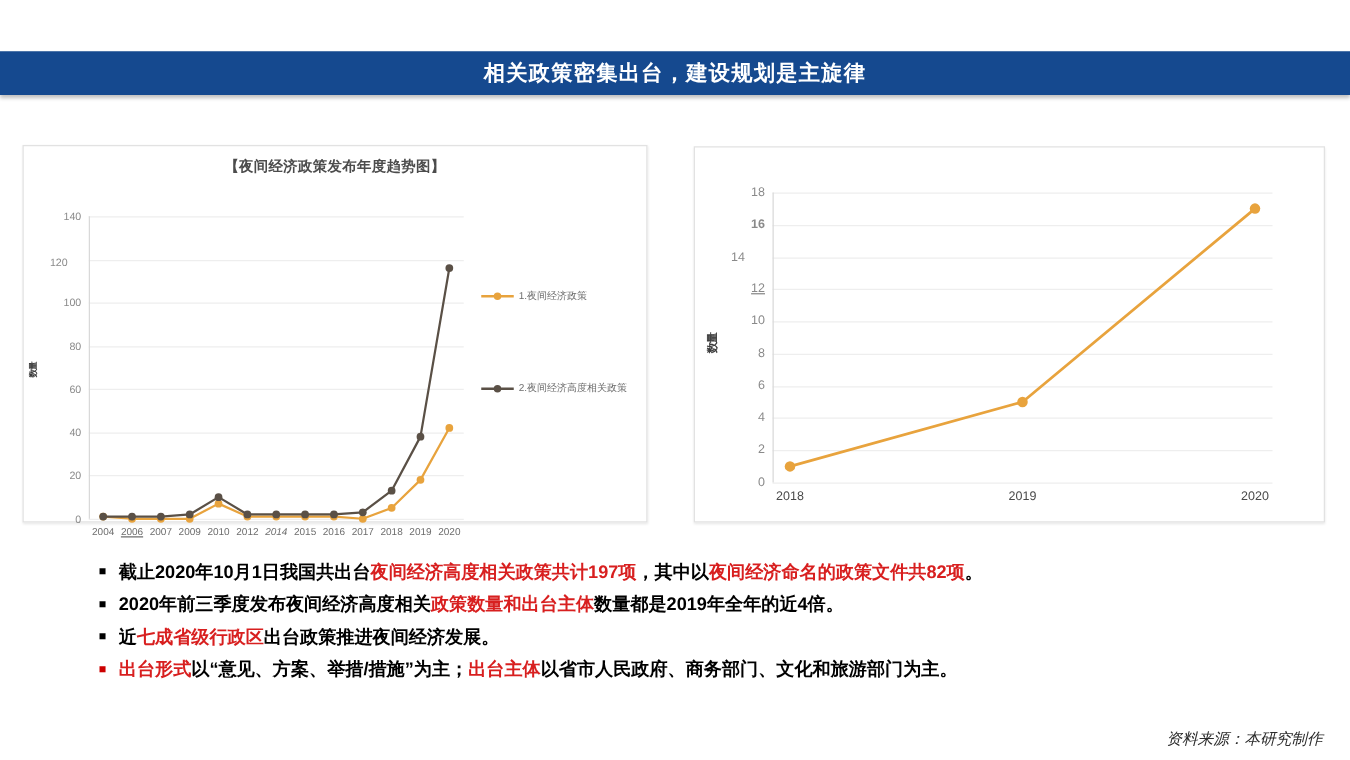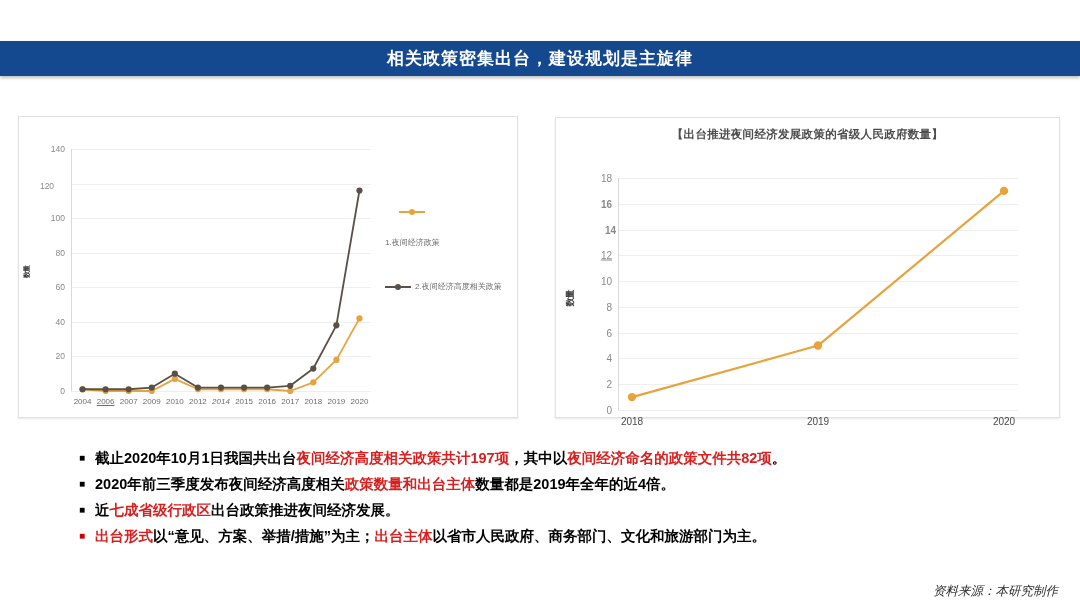--- a/index.html
+++ b/index.html
@@ -98,20 +98,21 @@
   }
 </style>
 </head>
 <body>
 
 <div class="header-bar">
   <div class="header-title">相关政策密集出台，建设规划是主旋律</div>
 </div>
 
 <div class="chart-card" id="chart-left">
+  <div class="chart-title">【夜间经济政策发布年度趋势图】</div>
   <div class="plot-wrap" id="plot-left">
     <div class="yaxis-title" id="ylabel-left" style="left: 2px; top: 150px;">数量</div>
   <div class="gridline" style="left: 52px; top: 274px; width: 300px;"></div>
       <div class="ytick" style="left: 10px; top: 274px; width: 36px;">0</div>
       <div class="gridline" style="left: 52px; top: 239.429px; width: 300px;"></div>
       <div class="ytick" style="left: 10px; top: 239.429px; width: 36px;">20</div>
       <div class="gridline" style="left: 52px; top: 204.857px; width: 300px;"></div>
       <div class="ytick" style="left: 10px; top: 204.857px; width: 36px;">40</div>
       <div class="gridline" style="left: 52px; top: 170.286px; width: 300px;"></div>
       <div class="ytick" style="left: 10px; top: 170.286px; width: 36px;">60</div>
@@ -160,57 +161,56 @@
         <circle cx="155.84615384615384" cy="256.7142857142857" r="3.1" fill="#5A5046"></circle>
         <circle cx="178.9230769230769" cy="270.54285714285714" r="3.1" fill="#5A5046"></circle>
         <circle cx="202" cy="270.54285714285714" r="3.1" fill="#5A5046"></circle>
         <circle cx="225.07692307692307" cy="270.54285714285714" r="3.1" fill="#5A5046"></circle>
         <circle cx="248.15384615384616" cy="270.54285714285714" r="3.1" fill="#5A5046"></circle>
         <circle cx="271.2307692307692" cy="268.8142857142857" r="3.1" fill="#5A5046"></circle>
         <circle cx="294.30769230769226" cy="251.52857142857144" r="3.1" fill="#5A5046"></circle>
         <circle cx="317.38461538461536" cy="208.31428571428572" r="3.1" fill="#5A5046"></circle>
         <circle cx="340.46153846153845" cy="73.48571428571427" r="3.1" fill="#5A5046"></circle>
       </svg>
-      <div class="legend-item" style="left: 366px; top: 90px; flex-direction: column;">
+      <div class="legend-item" style="left: 366px; top: 90px;">
         <span class="legend-swatch">
           <i style="background: rgb(232, 163, 61);"></i>
           <b style="background: rgb(232, 163, 61);"></b>
         </span>
         <span>1.夜间经济政策</span>
       </div>
       <div class="legend-item" style="left: 366px; top: 164px;">
         <span class="legend-swatch">
           <i style="background: rgb(90, 80, 70);"></i>
           <b style="background: rgb(90, 80, 70);"></b>
         </span>
         <span>2.夜间经济高度相关政策</span>
       </div>
     </div>
 </div>
 
 <div class="chart-card" id="chart-right">
-  <div class="chart-title">【出台推进夜间经济发展政策的省级人民政府数量】</div>
   <div class="plot-wrap" id="plot-right">
     <div class="yaxis-title big" id="ylabel-right" style="left: 6px; top: 150px;">数量</div>
   <div class="gridline" style="left: 62px; top: 268px; width: 400px;"></div>
       <div class="ytick big" style="left: 20px; top: 268px; width: 36px;">0</div>
       <div class="gridline" style="left: 62px; top: 242.222px; width: 400px;"></div>
       <div class="ytick big" style="left: 20px; top: 242.222px; width: 36px;">2</div>
       <div class="gridline" style="left: 62px; top: 216.444px; width: 400px;"></div>
       <div class="ytick big" style="left: 20px; top: 216.444px; width: 36px;">4</div>
       <div class="gridline" style="left: 62px; top: 190.667px; width: 400px;"></div>
       <div class="ytick big" style="left: 20px; top: 190.667px; width: 36px;">6</div>
       <div class="gridline" style="left: 62px; top: 164.889px; width: 400px;"></div>
       <div class="ytick big" style="left: 20px; top: 164.889px; width: 36px;">8</div>
       <div class="gridline" style="left: 62px; top: 139.111px; width: 400px;"></div>
       <div class="ytick big" style="left: 20px; top: 139.111px; width: 36px;">10</div>
       <div class="gridline" style="left: 62px; top: 113.333px; width: 400px;"></div>
       <div class="ytick big" style="left: 20px; top: 113.333px; width: 36px; text-decoration: underline;">12</div>
       <div class="gridline" style="left: 62px; top: 87.5556px; width: 400px;"></div>
-      <div class="ytick big" style="left: 24px; top: 87.5556px; width: 36px; font-weight: bold;">14</div>
+      <div class="ytick big" style="left: 4px; top: 87.5556px; width: 36px;">14</div>
       <div class="gridline" style="left: 62px; top: 61.7778px; width: 400px;"></div>
       <div class="ytick big" style="left: 20px; top: 61.7778px; width: 36px; font-weight: bold;">16</div>
       <div class="gridline" style="left: 62px; top: 36px; width: 400px;"></div>
       <div class="ytick big" style="left: 20px; top: 36px; width: 36px;">18</div>
       <div class="axisline" style="left: 62px; top: 36px; width: 1px; height: 232px;"></div>
       <div class="xtick big" style="left: 76px; top: 274px;">2018</div>
       <div class="xtick big" style="left: 262px; top: 274px;">2019</div>
       <div class="xtick big" style="left: 448px; top: 274px;">2020</div>
       <svg class="plot" width="503" height="299">
         <polyline points="76,255.11111111111111 262,203.55555555555554 448,48.888888888888886" fill="none" stroke="#E8A33D" stroke-width="2.2" stroke-linejoin="round"></polyline>

